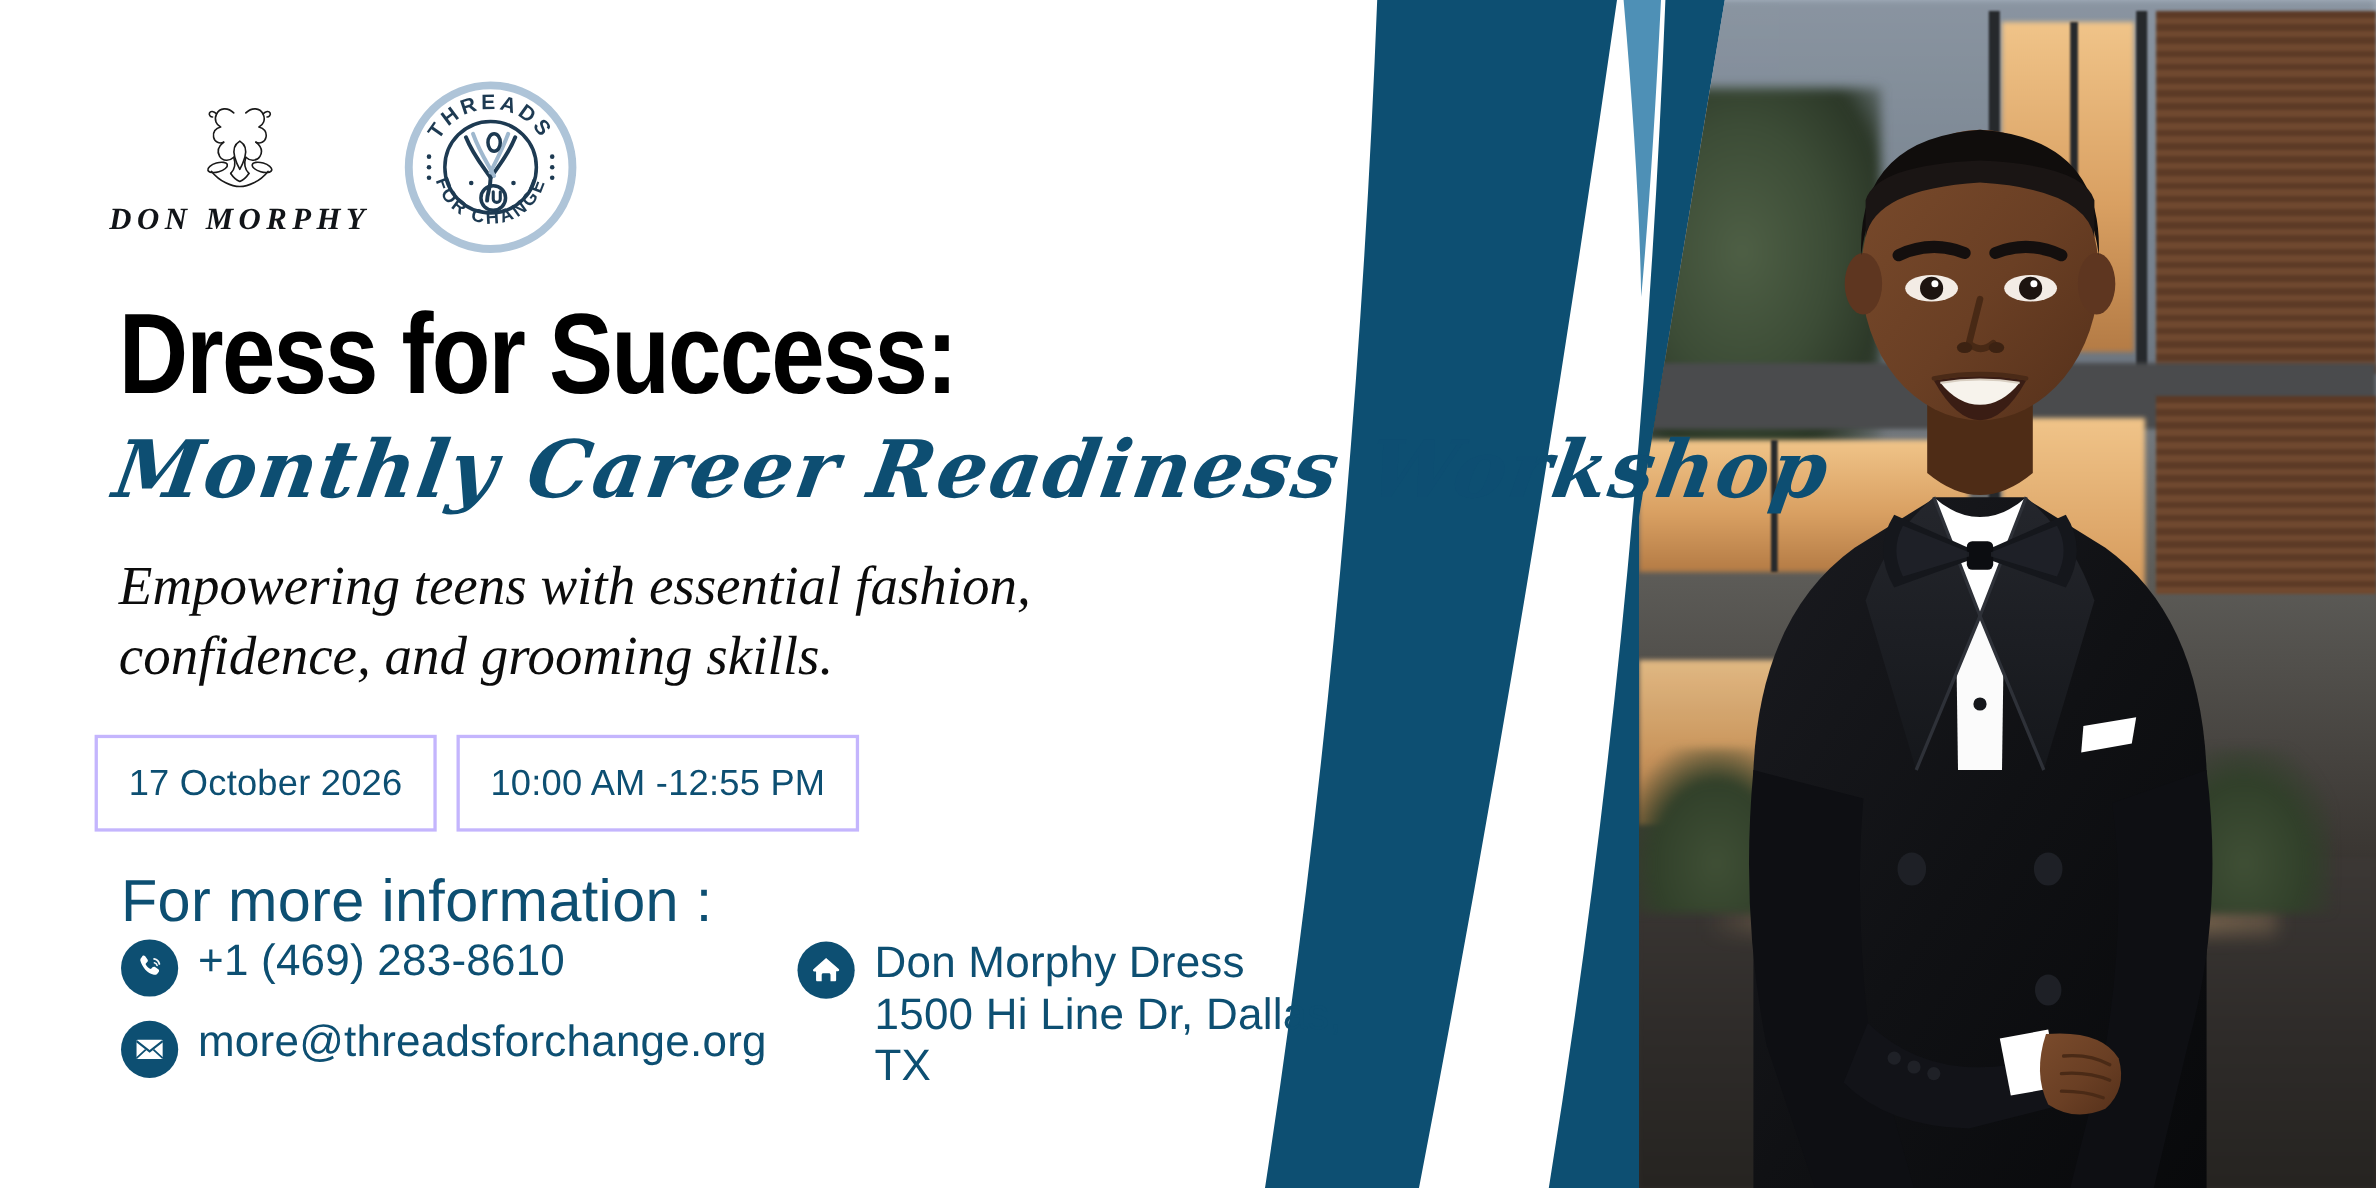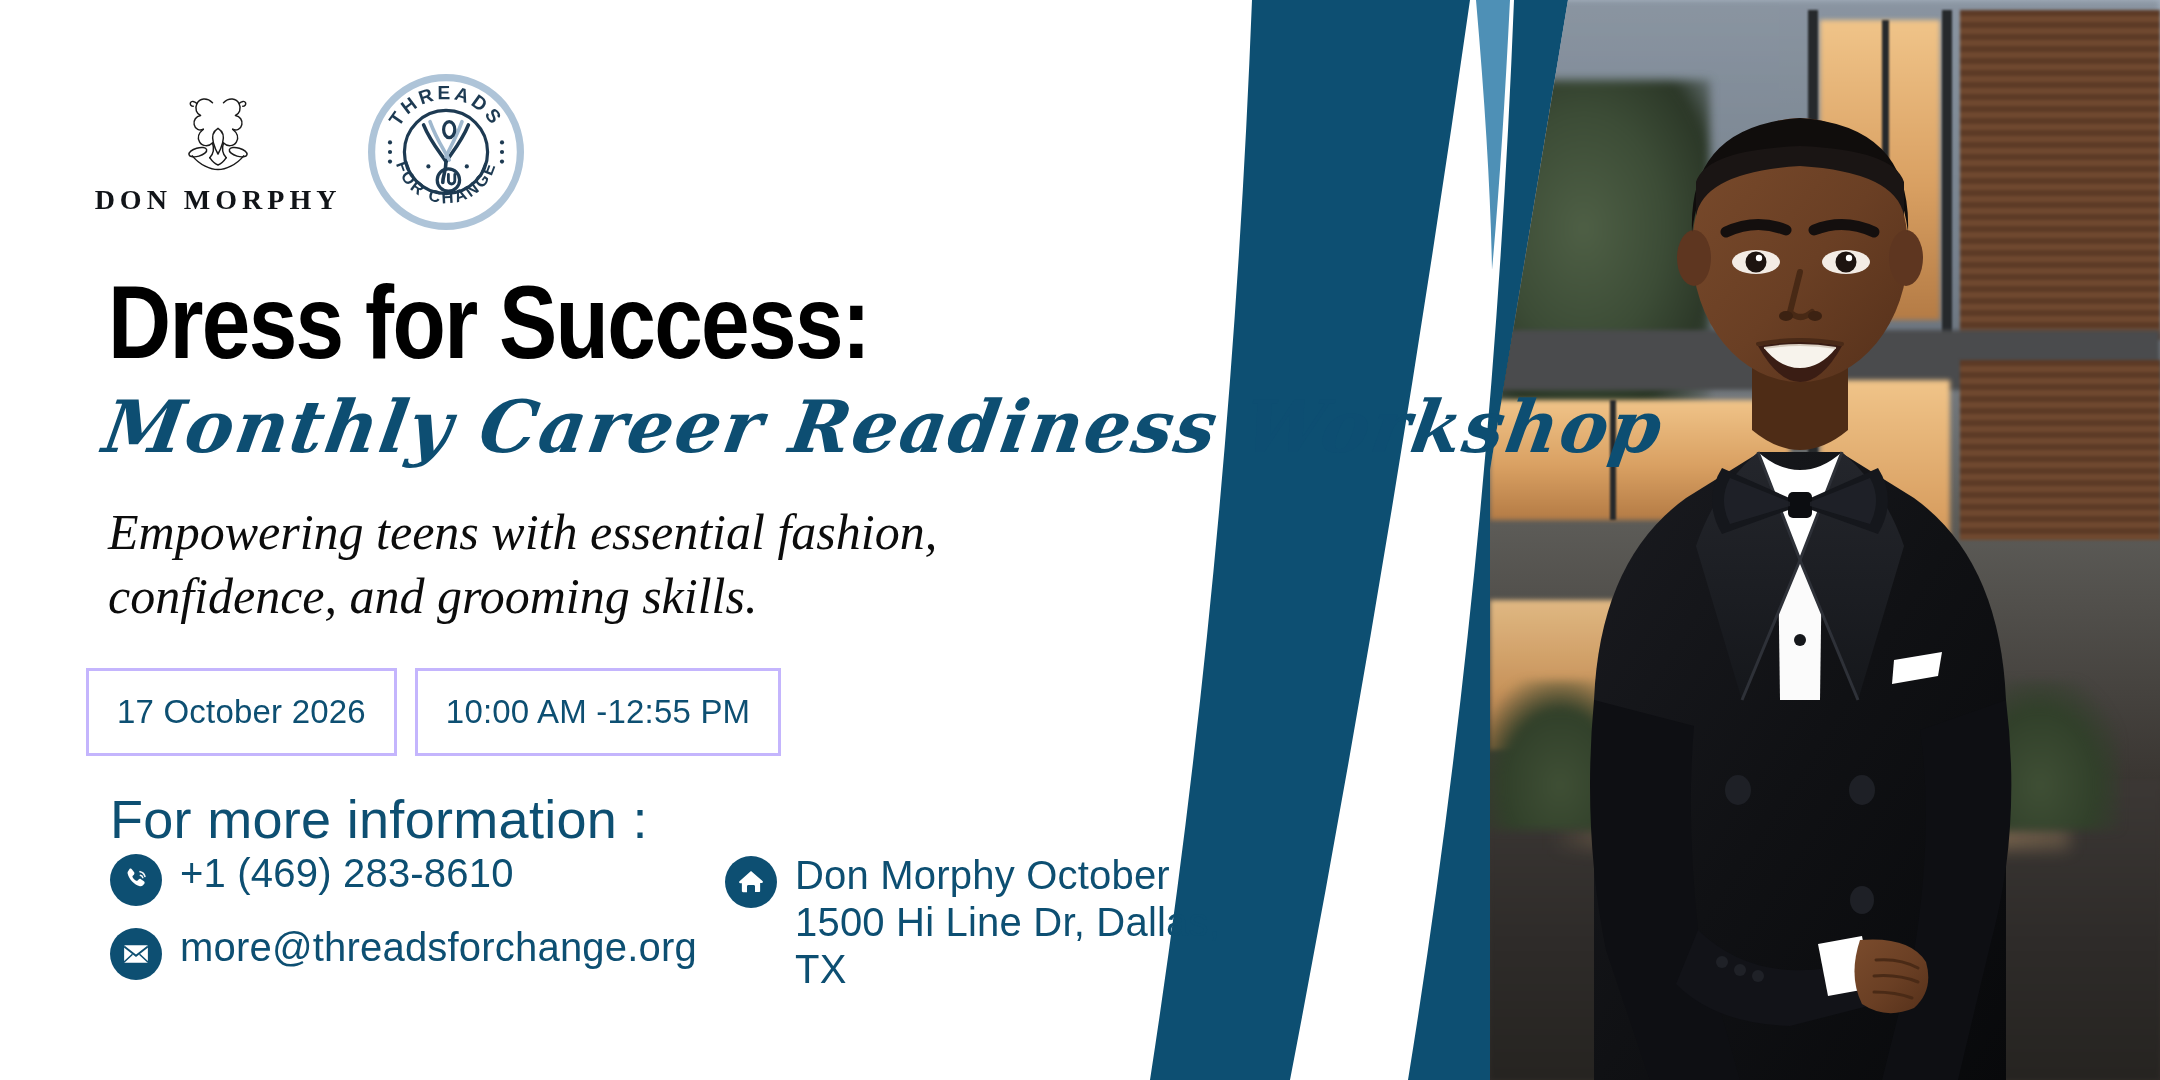--- a/index.html
+++ b/index.html
@@ -32,20 +32,21 @@
     top: 72px;
     display: flex;
     align-items: center;
     gap: 38px;
   }
   .don-morphy-logo {
     display: flex;
     flex-direction: column;
     align-items: center;
     width: 220px;
+    font-style: italic;
   }
   .dm-mark { width: 92px; height: 88px; display: block; }
   .dm-word {
     margin-top: 8px;
     font-family: "Liberation Serif", serif;
     font-weight: 700;
     font-size: 28px;
     letter-spacing: 5px;
     color: #111418;
     white-space: nowrap;
@@ -368,21 +369,21 @@
         </div>
       </div>
 
       <div class="contact-col-right">
         <div class="contact-row">
           <span class="ic">
             <svg viewBox="0 0 24 24" fill="#ffffff">
               <path d="M12 3.2 2.8 11.3a.9.9 0 0 0 .6 1.6h1.3v6.3c0 .5.4.9.9.9h3.2v-4.7c0-.6.5-1.1 1.1-1.1h4.2c.6 0 1.1.5 1.1 1.1V20h3.2c.5 0 .9-.4.9-.9v-6.3h1.3a.9.9 0 0 0 .6-1.6L12 3.2z"></path>
             </svg>
           </span>
-          <span class="contact-text"><span>Don Morphy October</span><br><span>1500 Hi Line Dr, Dallas, TX</span></span>
+          <span class="contact-text"><span>Don Morphy Dress</span><br><span>1500 Hi Line Dr, Dallas, TX</span></span>
         </div>
       </div>
 
     </div>
   </div>
 
   <div class="photo-clip">
     <div class="photo-bg"></div>
     <div class="sky-glow"></div>
 

